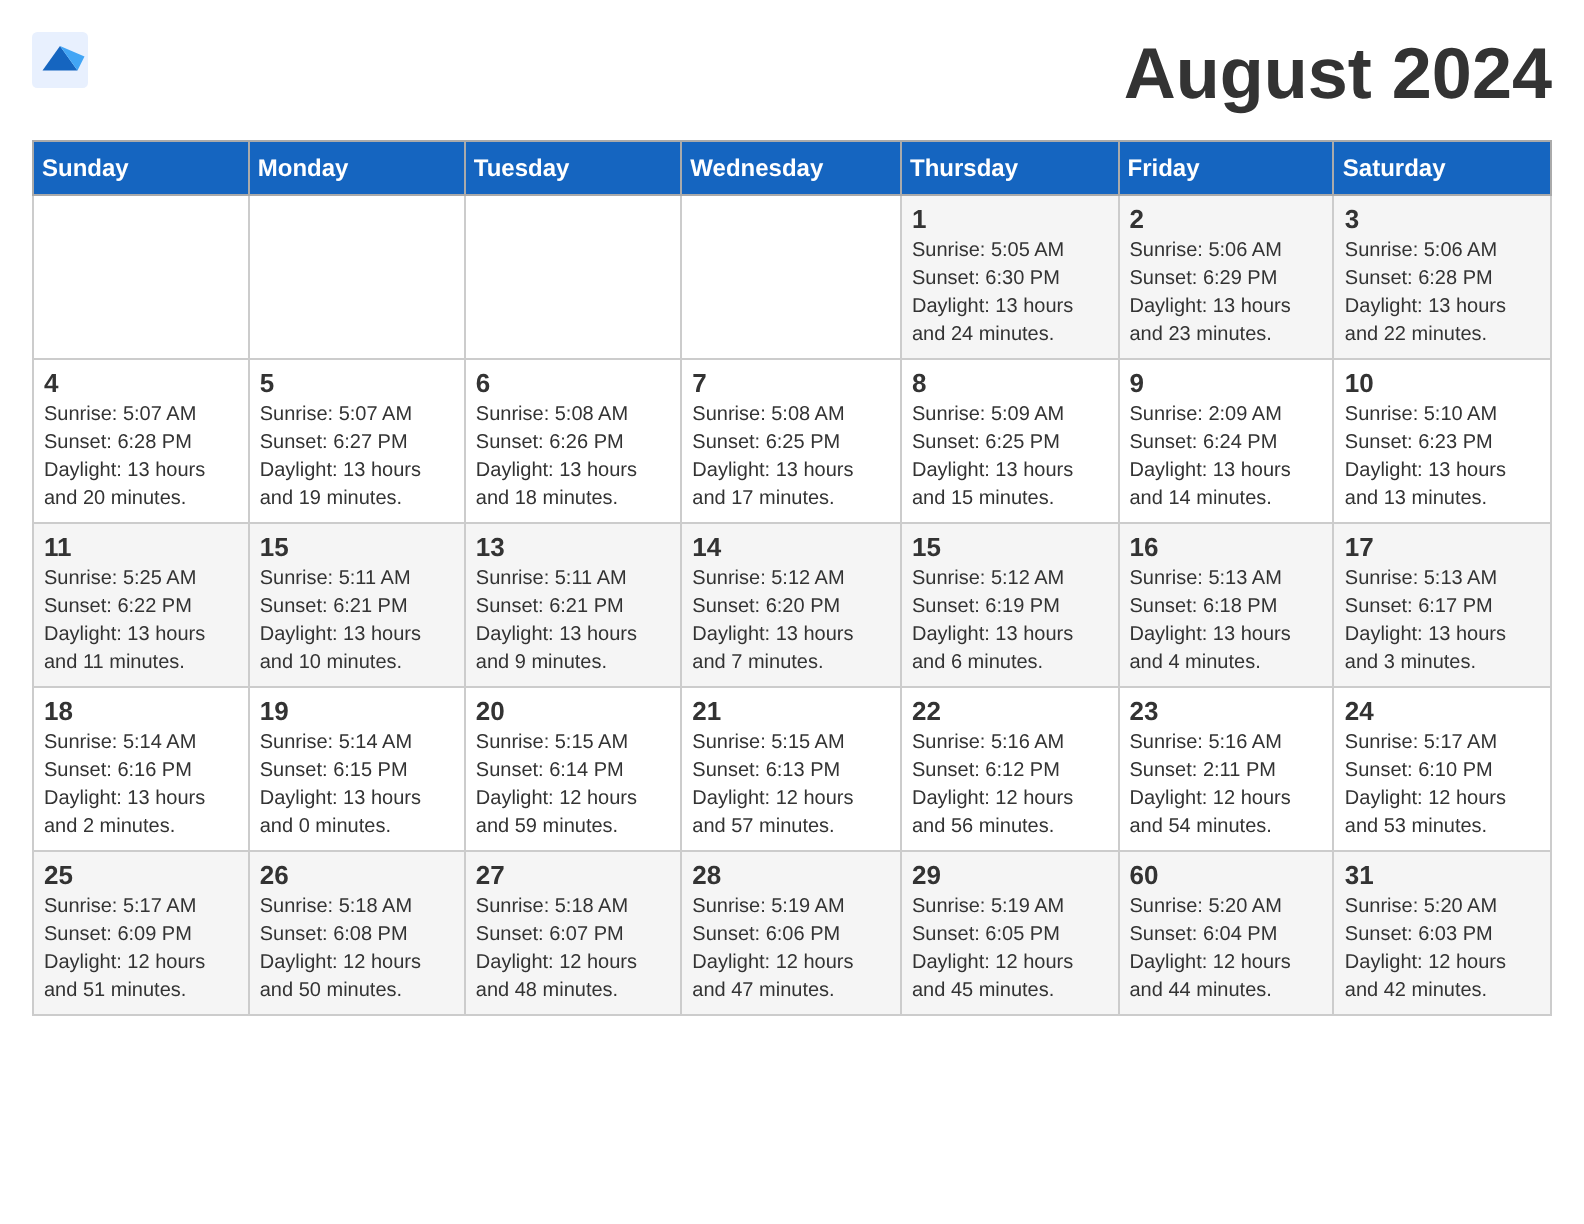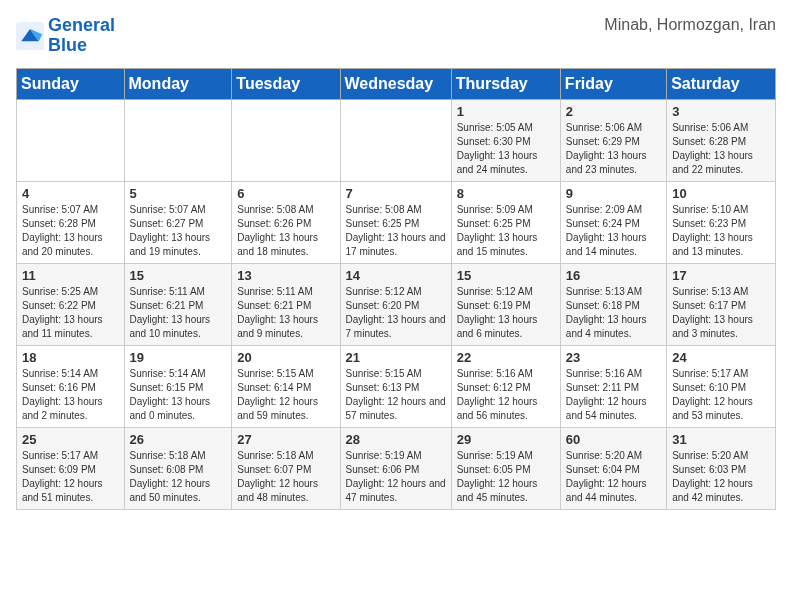--- a/index.html
+++ b/index.html
@@ -49,21 +49,21 @@
     table {
       width: 100%;
       border-collapse: collapse;
       font-size: 11px;
     }
     thead tr th {
       background: #1565c0;
       color: #fff;
       padding: 6px 4px;
       text-align: left;
-      font-size: 16px;
+      font-size: 12px;
       font-weight: bold;
       border: 1px solid #aaa;
     }
     tbody tr td {
       border: 1px solid #ccc;
       vertical-align: top;
       padding: 4px 5px;
       height: 80px;
       width: 113px;
       background: #fff;
@@ -89,27 +89,23 @@
 </head>
 <body>
 
 <div class="header">
   <div class="logo">
     <svg class="logo-icon" viewBox="0 0 32 32">
       <rect x="0" y="0" width="32" height="32" rx="3" fill="#e8f0fe"></rect>
       <polygon points="6,22 16,8 26,22" fill="#1565c0"></polygon>
       <polygon points="16,8 26,22 30,14" fill="#42a5f5"></polygon>
     </svg>
-    <div class="logo-text">
-      <span>General</span><br>
-      <span style="color:#1565c0;">Blue</span>
-    </div>
   </div>
   <div class="title-block">
-    <div class="subtitle">Minab, Hormozgan, Iran</div>
+    <div class="month-year">August 2024</div>
   </div>
 </div>
 
 <table>
   <thead>
     <tr>
     <th>Sunday</th>
         <th>Monday</th>
         <th>Tuesday</th>
         <th>Wednesday</th>

